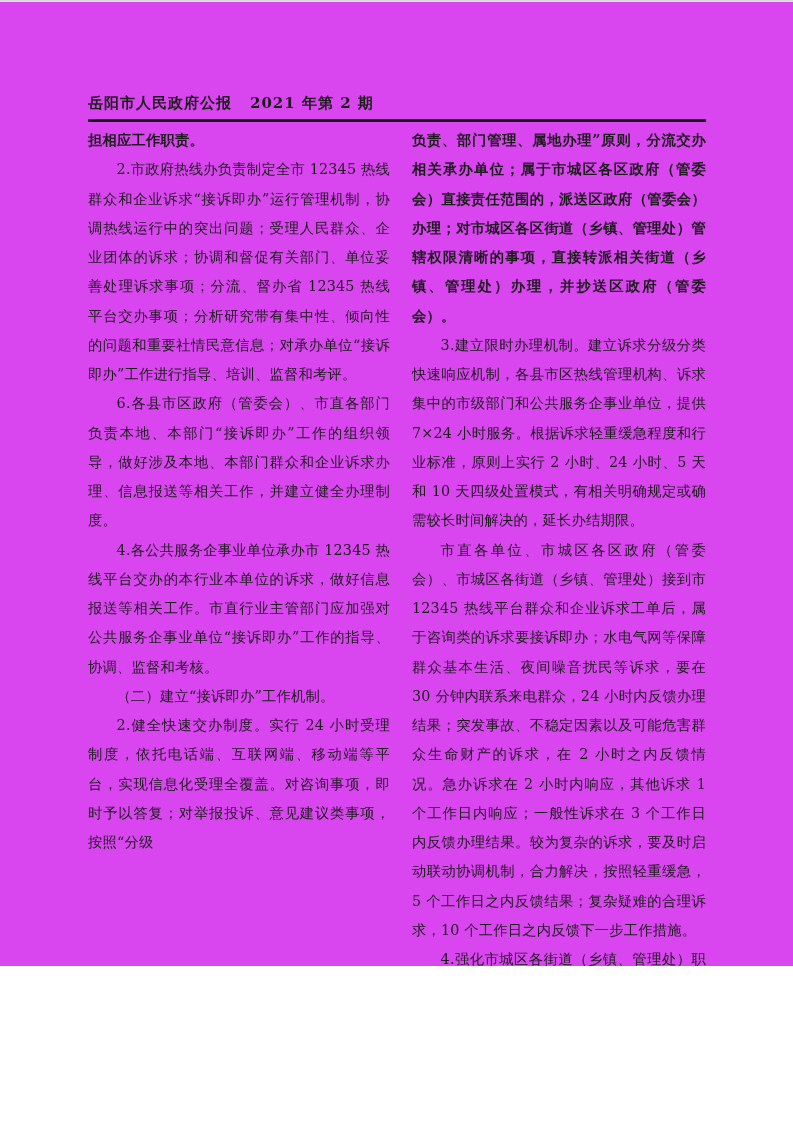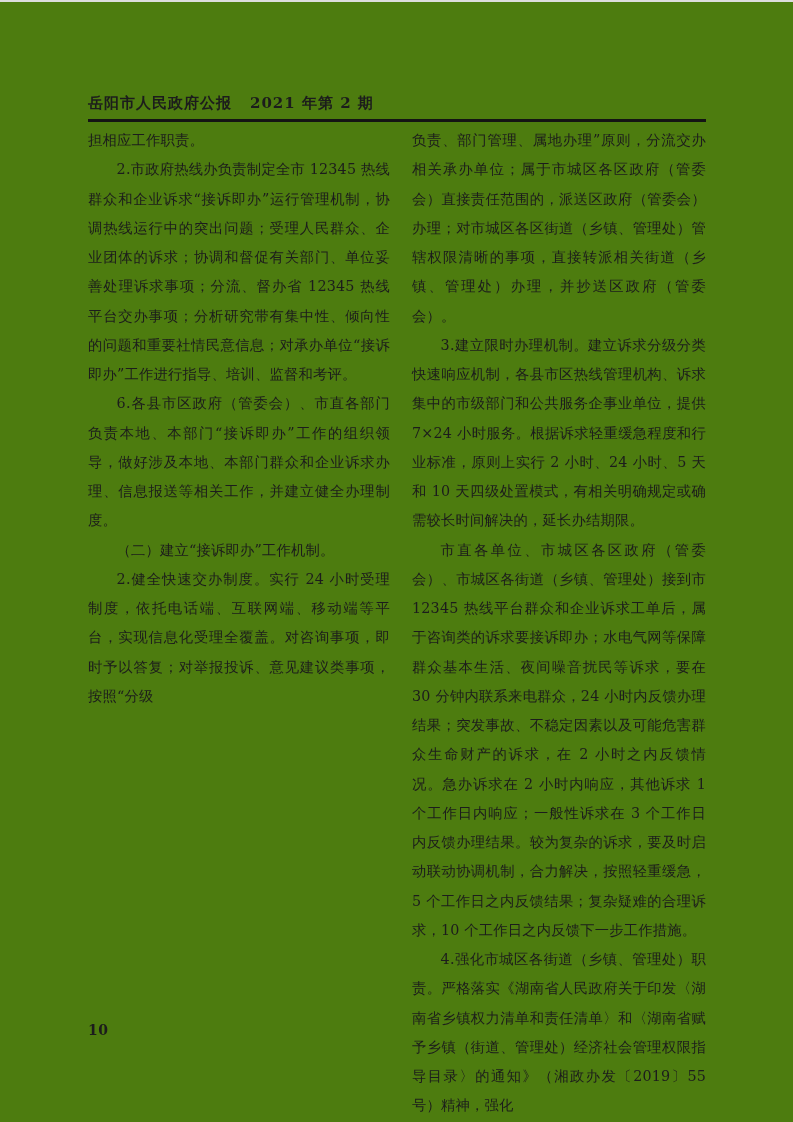--- a/index.html
+++ b/index.html
@@ -3,22 +3,22 @@
 <meta charset="utf-8">
 <style>
   html, body {
     margin: 0;
     padding: 0;
     background: #ffffff;
   }
   .page {
     position: relative;
     width: 793px;
-    height: 1122px;
-    background: #4d7c0f;
+    height: 966px;
+    background: #d946ef;
     font-family: "DejaVu Serif", "Liberation Serif", serif;
     color: #1c1c1c;
     overflow: hidden;
   }
   .scan-edge {
     position: absolute;
     top: 0;
     left: 0;
     width: 100%;
     height: 2px;
@@ -60,20 +60,21 @@
     letter-spacing: 0.2px;
   }
   .col-left  { width: 302px; }
   .col-right { width: 294px; }
   .col p {
     margin: 0;
     text-indent: 2em;
   }
   .col p.no-indent {
     text-indent: 0;
+    font-weight: bold;
   }
   .page-number {
     position: absolute;
     left: 88px;
     top: 1022px;
     font-size: 14px;
     letter-spacing: 0.5px;
     font-weight: bold;
   }
 </style>
@@ -89,20 +90,21 @@
   </div>
 
   <div class="header-rule"></div>
 
   <div class="content">
 
     <div class="col col-left">
       <p class="no-indent">担相应工作职责。</p>
       <p>2.市政府热线办负责制定全市 12345 热线群众和企业诉求“接诉即办”运行管理机制，协调热线运行中的突出问题；受理人民群众、企业团体的诉求；协调和督促有关部门、单位妥善处理诉求事项；分流、督办省 12345 热线平台交办事项；分析研究带有集中性、倾向性的问题和重要社情民意信息；对承办单位“接诉即办”工作进行指导、培训、监督和考评。</p>
       <p>6.各县市区政府（管委会）、市直各部门负责本地、本部门“接诉即办”工作的组织领导，做好涉及本地、本部门群众和企业诉求办理、信息报送等相关工作，并建立健全办理制度。</p>
+      <p>4.各公共服务企事业单位承办市 12345 热线平台交办的本行业本单位的诉求，做好信息报送等相关工作。市直行业主管部门应加强对公共服务企事业单位“接诉即办”工作的指导、协调、监督和考核。</p>
       <p>（二）建立“接诉即办”工作机制。</p>
       <p>2.健全快速交办制度。实行 24 小时受理制度，依托电话端、互联网端、移动端等平台，实现信息化受理全覆盖。对咨询事项，即时予以答复；对举报投诉、意见建议类事项，按照“分级</p>
     </div>
 
     <div class="col col-right">
       <p class="no-indent">负责、部门管理、属地办理”原则，分流交办相关承办单位；属于市城区各区政府（管委会）直接责任范围的，派送区政府（管委会）办理；对市城区各区街道（乡镇、管理处）管辖权限清晰的事项，直接转派相关街道（乡镇、管理处）办理，并抄送区政府（管委会）。</p>
       <p>3.建立限时办理机制。建立诉求分级分类快速响应机制，各县市区热线管理机构、诉求集中的市级部门和公共服务企事业单位，提供 7×24 小时服务。根据诉求轻重缓急程度和行业标准，原则上实行 2 小时、24 小时、5 天和 10 天四级处置模式，有相关明确规定或确需较长时间解决的，延长办结期限。</p>
       <p>市直各单位、市城区各区政府（管委会）、市城区各街道（乡镇、管理处）接到市 12345 热线平台群众和企业诉求工单后，属于咨询类的诉求要接诉即办；水电气网等保障群众基本生活、夜间噪音扰民等诉求，要在 30 分钟内联系来电群众，24 小时内反馈办理结果；突发事故、不稳定因素以及可能危害群众生命财产的诉求，在 2 小时之内反馈情况。急办诉求在 2 小时内响应，其他诉求 1 个工作日内响应；一般性诉求在 3 个工作日内反馈办理结果。较为复杂的诉求，要及时启动联动协调机制，合力解决，按照轻重缓急，5 个工作日之内反馈结果；复杂疑难的合理诉求，10 个工作日之内反馈下一步工作措施。</p>
       <p>4.强化市城区各街道（乡镇、管理处）职责。严格落实《湖南省人民政府关于印发〈湖南省乡镇权力清单和责任清单〉和〈湖南省赋予乡镇（街道、管理处）经济社会管理权限指导目录〉的通知》（湘政办发〔2019〕55 号）精神，强化</p>
     </div>

